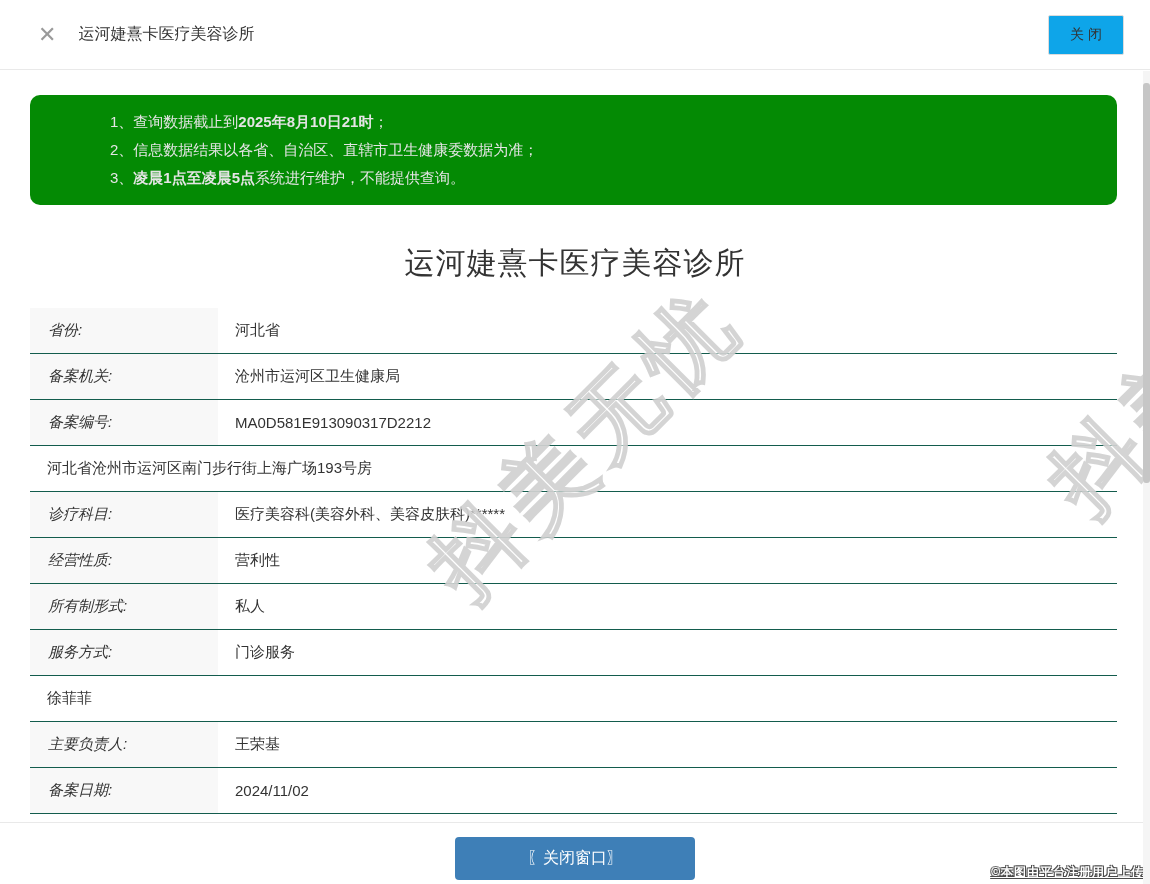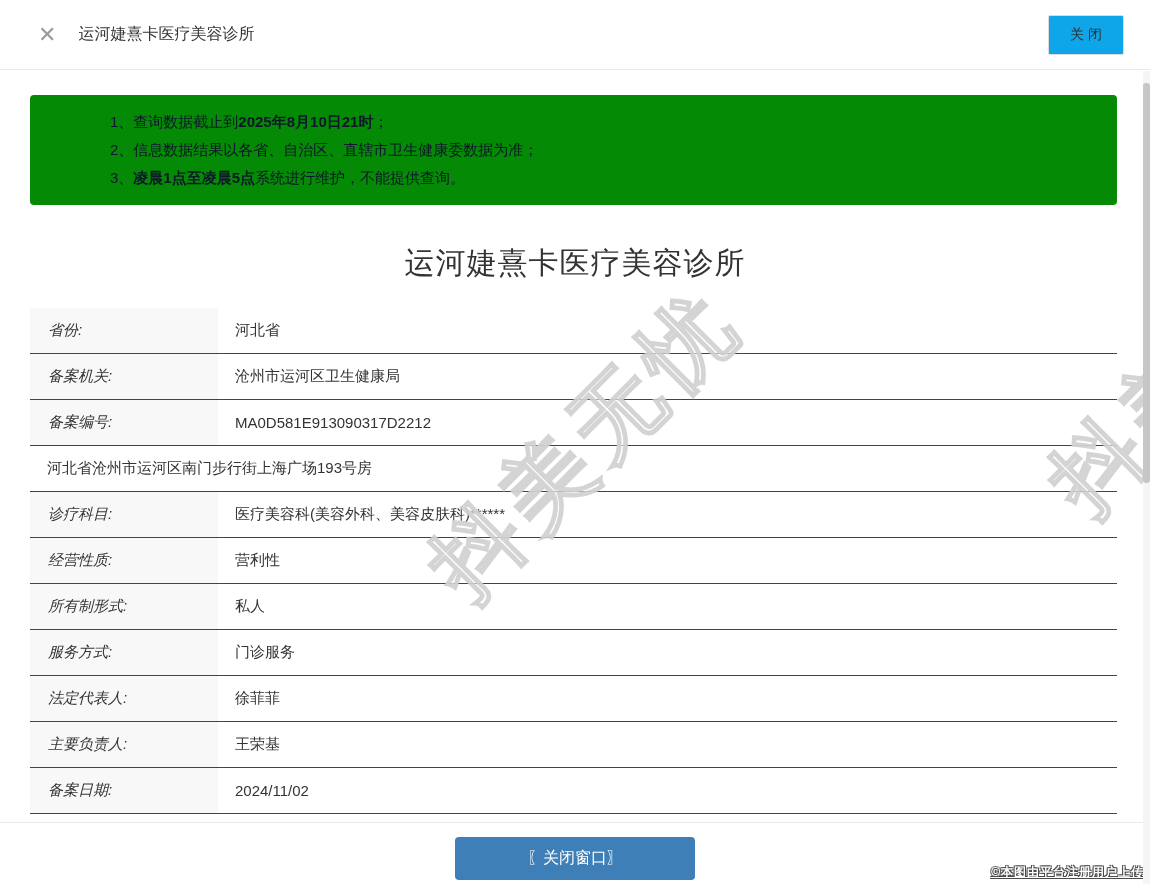--- a/index.html
+++ b/index.html
@@ -50,23 +50,23 @@
     display: flex;
     align-items: center;
     justify-content: center;
     cursor: pointer;
   }
 
   
   .notice {
     margin: 25px 33px 0 30px;
     background: #048a04;
-    border-radius: 4px;
+    border-radius: 10px;
     padding: 13px 20px 13px 80px;
-    color: #0f172a;
+    color: #e5e5e5;
   }
   .notice-line {
     font-size: 15px;
     line-height: 28px;
   }
   .notice-line b { font-weight: bold; }
 
   
   .record-title {
     margin-top: 38px;
@@ -232,21 +232,20 @@
     </div>
     <div class="record-row">
       <div class="cell-label">所有制形式:</div>
       <div class="cell-value">私人</div>
     </div>
     <div class="record-row">
       <div class="cell-label">服务方式:</div>
       <div class="cell-value">门诊服务</div>
     </div>
     <div class="record-row">
-      <div class="cell-label">法定代表人:</div>
       <div class="cell-value">徐菲菲</div>
     </div>
     <div class="record-row">
       <div class="cell-label">主要负责人:</div>
       <div class="cell-value">王荣基</div>
     </div>
     <div class="record-row">
       <div class="cell-label">备案日期:</div>
       <div class="cell-value">2024/11/02</div>
     </div>

